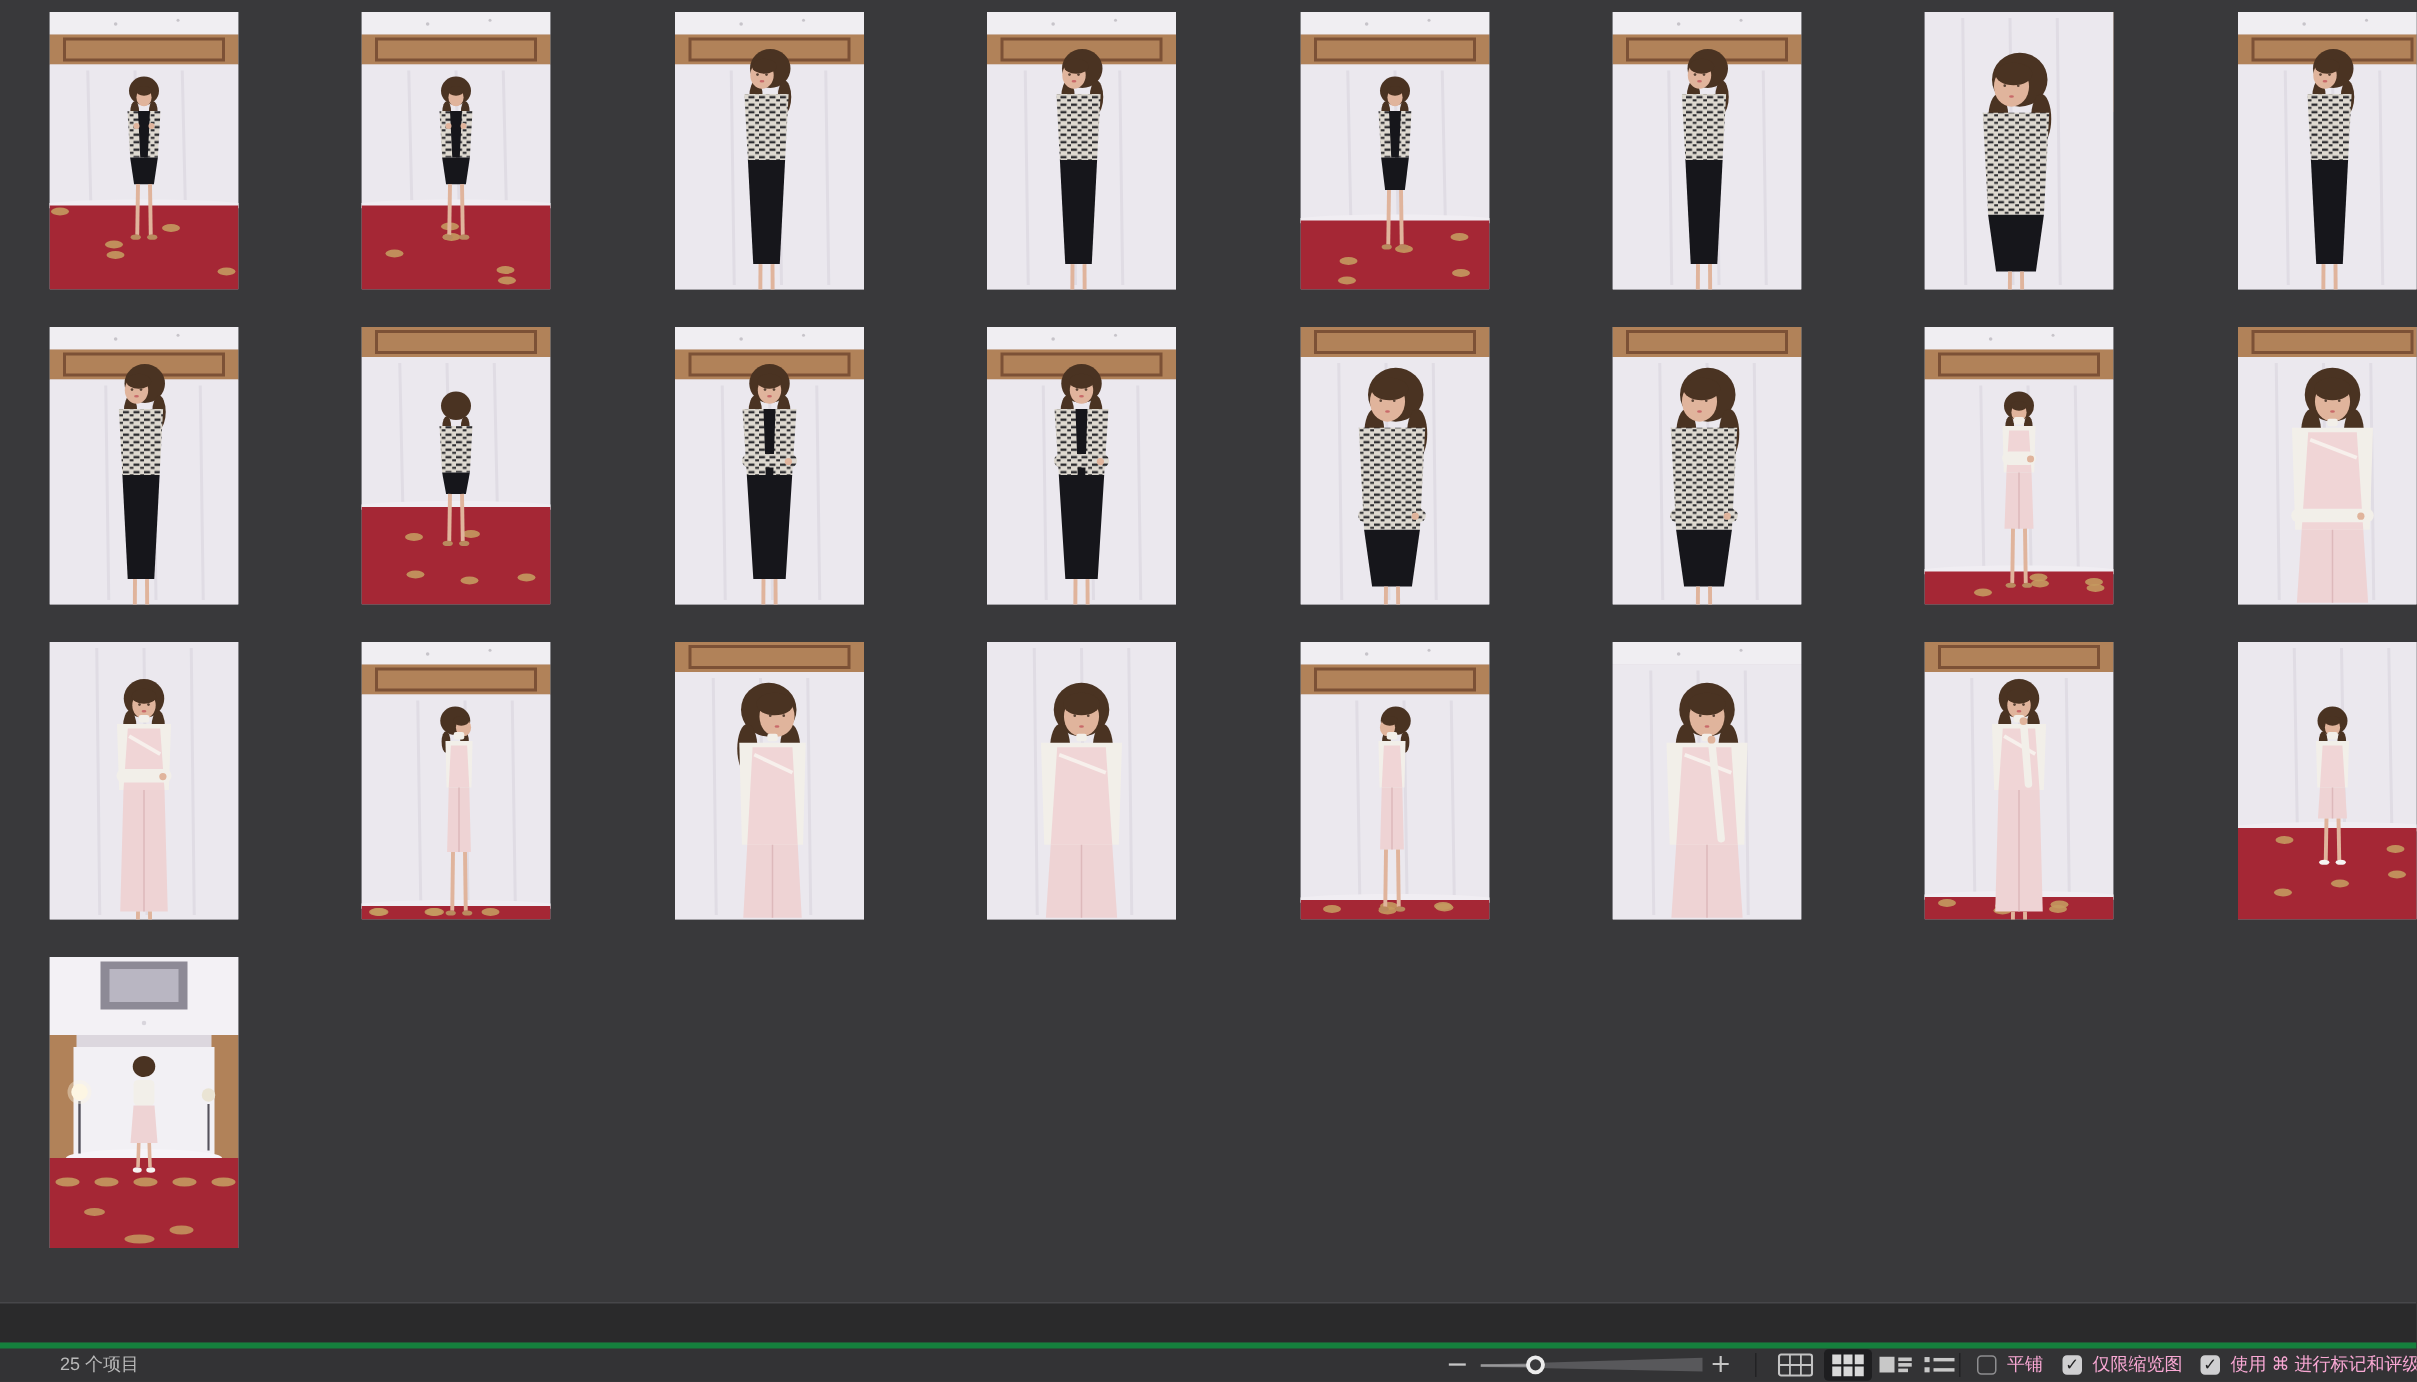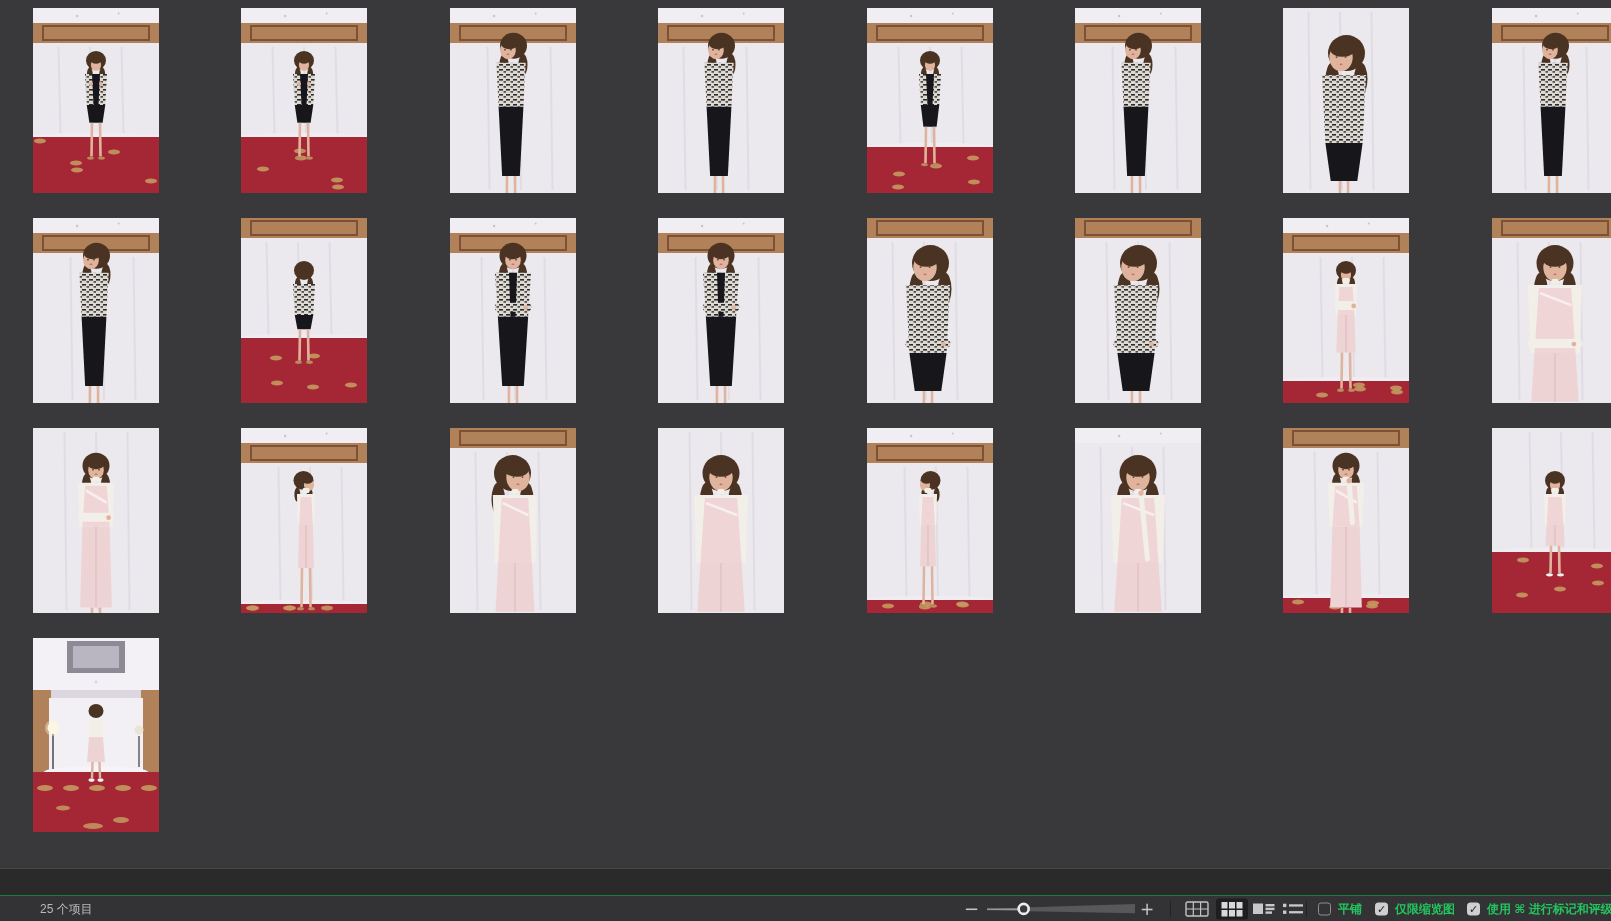--- a/index.html
+++ b/index.html
@@ -5,36 +5,36 @@
   * { margin:0; padding:0; box-sizing:border-box; }
   html,body { width:1611px; height:921px; overflow:hidden; background:var(--bg,#39393b);
               font-family:"Liberation Sans","DejaVu Sans",sans-serif; }
   #screen { position:absolute; left:0; top:0; width:1611px; height:921px; overflow:hidden; background:var(--bg,#39393b); }
   #grid { position:absolute; left:0; top:0; width:1611px; height:868px; }
   .thumb { position:absolute; }
   .thumb svg { display:block; }
   #scrollstrip { position:absolute; left:0; top:868px; width:1611px; height:27px;
                  background:var(--strip,#2a2a2b); border-top:1px solid #47474a; }
   #toolbar { position:absolute; left:0; top:895px; width:1611px; height:26px;
-             background:var(--toolbar,#333335); border-top:1px solid #15803d; }
+             background:var(--toolbar,#333335); border-top:4px solid #15803d; }
   .tbi { position:absolute; top:50%; transform:translateY(-50%); }
   #items-label { left:40px; font-size:12px; color:#b9b9b9; white-space:nowrap; }
   .glyph-btn { background:none; border:none; color:#c6c6c6; font-size:17px; line-height:1;
                font-family:"DejaVu Sans",sans-serif; cursor:default; }
   #zoom-out { left:964px; font-size:18px; }
   #zoom-in { left:1140px; }
   #size-slider { left:987px; width:150px; height:17px; }
   .vdiv { width:1px; height:16px; background:#222224; }
   .viewbtn { background:none; border:none; padding:2px 4px; border-radius:3px; line-height:0; cursor:default; }
   .viewbtn.selected { background:#1e1e20; }
   .cbgroup { display:flex; align-items:center; gap:7px; white-space:nowrap; }
   .cb { width:13px; height:13px; border:1.5px solid #8e8e90; border-radius:3px; flex:0 0 auto;
         display:flex; align-items:center; justify-content:center; font-size:11px; color:transparent; }
   .cb.checked { background:#cfcfd1; border-color:#cfcfd1; color:#222224; font-weight:bold; }
-  .cblabel { font-size:12px; color:#22c55e;font-weight:bold; }
+  .cblabel { font-size:12px; color:#f9a8d4; }
 </style>
 </head>
 <body>
 
 <div id="screen">
 
   <svg width="0" height="0" style="position:absolute" aria-hidden="true">
     <defs>
       <pattern id="tweedP" width="7" height="5" patternUnits="userSpaceOnUse">
         <rect width="7" height="5" fill="#ded9d0"></rect>

